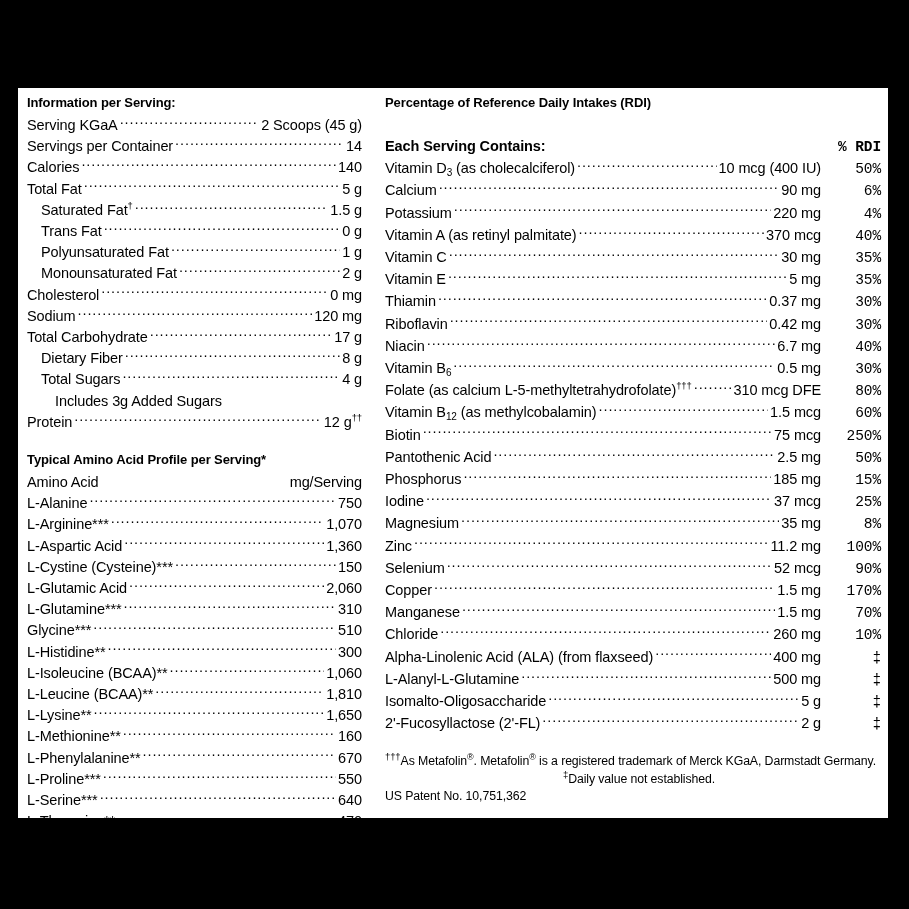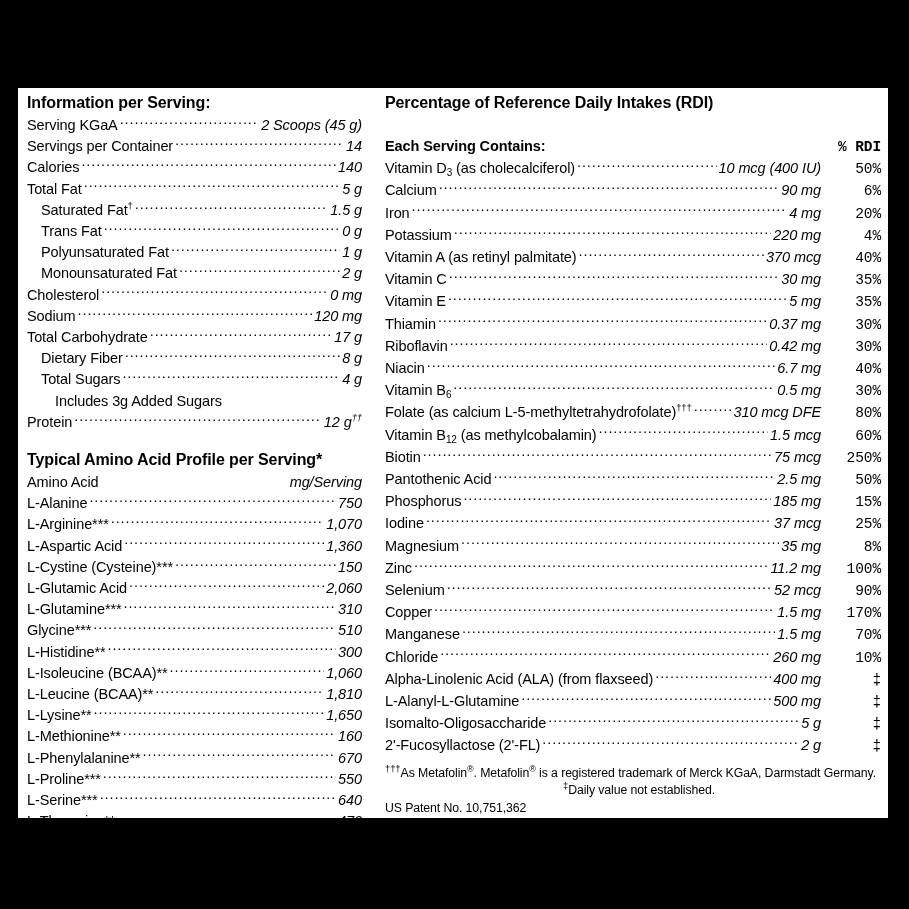--- a/index.html
+++ b/index.html
@@ -37,21 +37,21 @@
     width: 335px;
   }
   .col-right {
     position: absolute;
     left: 367px;
     top: 5px;
     width: 496px;
   }
 
   h2.sec-title {
-    font-size: 16px;
+    font-size: 13px;
     font-weight: bold;
     color: #000;
     margin: 0 0 2px 0;
     padding: 0;
     line-height: 20px;
     letter-spacing: -0.1px;
   }
 
   
   .row {
@@ -80,21 +80,20 @@
     left: 0;
     bottom: 0;
     letter-spacing: 0.9px;
     color: #000;
     font-size: 14.5px;
   }
   .row .amt {
     flex: 0 0 auto;
     padding-left: 2px;
     text-align: right;
-    font-style: italic;
   }
   .row .rdi {
     flex: 0 0 auto;
     width: 54px;
     text-align: right;
     padding-left: 6px;
     font-family: Liberation Mono, monospace;
   }
   .row.nodots .dots::after { content: ""; }
 
@@ -119,21 +118,21 @@
   }
   sup.reg {
     font-size: 9px;
     vertical-align: super;
     line-height: 0;
   }
 
   .spacer-lg { height: 17px; }
 
   .footnotes {
-    margin-top: 7px;
+    margin-top: 18px;
     font-size: 12.3px;
     line-height: 17.5px;
     color: #000;
     letter-spacing: -0.1px;
   }
   .fn-line { white-space: nowrap; }
   .fn-indent { padding-left: 12px; text-align: center; }
 </style>
 </head>
 <body>
@@ -332,26 +331,20 @@
             <span class="lbl">Vitamin D<sub class="sb">3</sub> (as cholecalciferol)</span>
             <span class="dots"></span>
             <span class="amt">10 mcg (400 IU)</span>
             <span class="rdi">50%</span>
           </div>
           <div class="row">
             <span class="lbl">Calcium</span>
             <span class="dots"></span>
             <span class="amt">90 mg</span>
             <span class="rdi">6%</span>
-          </div>
-          <div class="row">
-            <span class="lbl">Iron</span>
-            <span class="dots"></span>
-            <span class="amt">4 mg</span>
-            <span class="rdi">20%</span>
           </div>
           <div class="row">
             <span class="lbl">Potassium</span>
             <span class="dots"></span>
             <span class="amt">220 mg</span>
             <span class="rdi">4%</span>
           </div>
           <div class="row">
             <span class="lbl">Vitamin A (as retinyl palmitate)</span>
             <span class="dots"></span>

